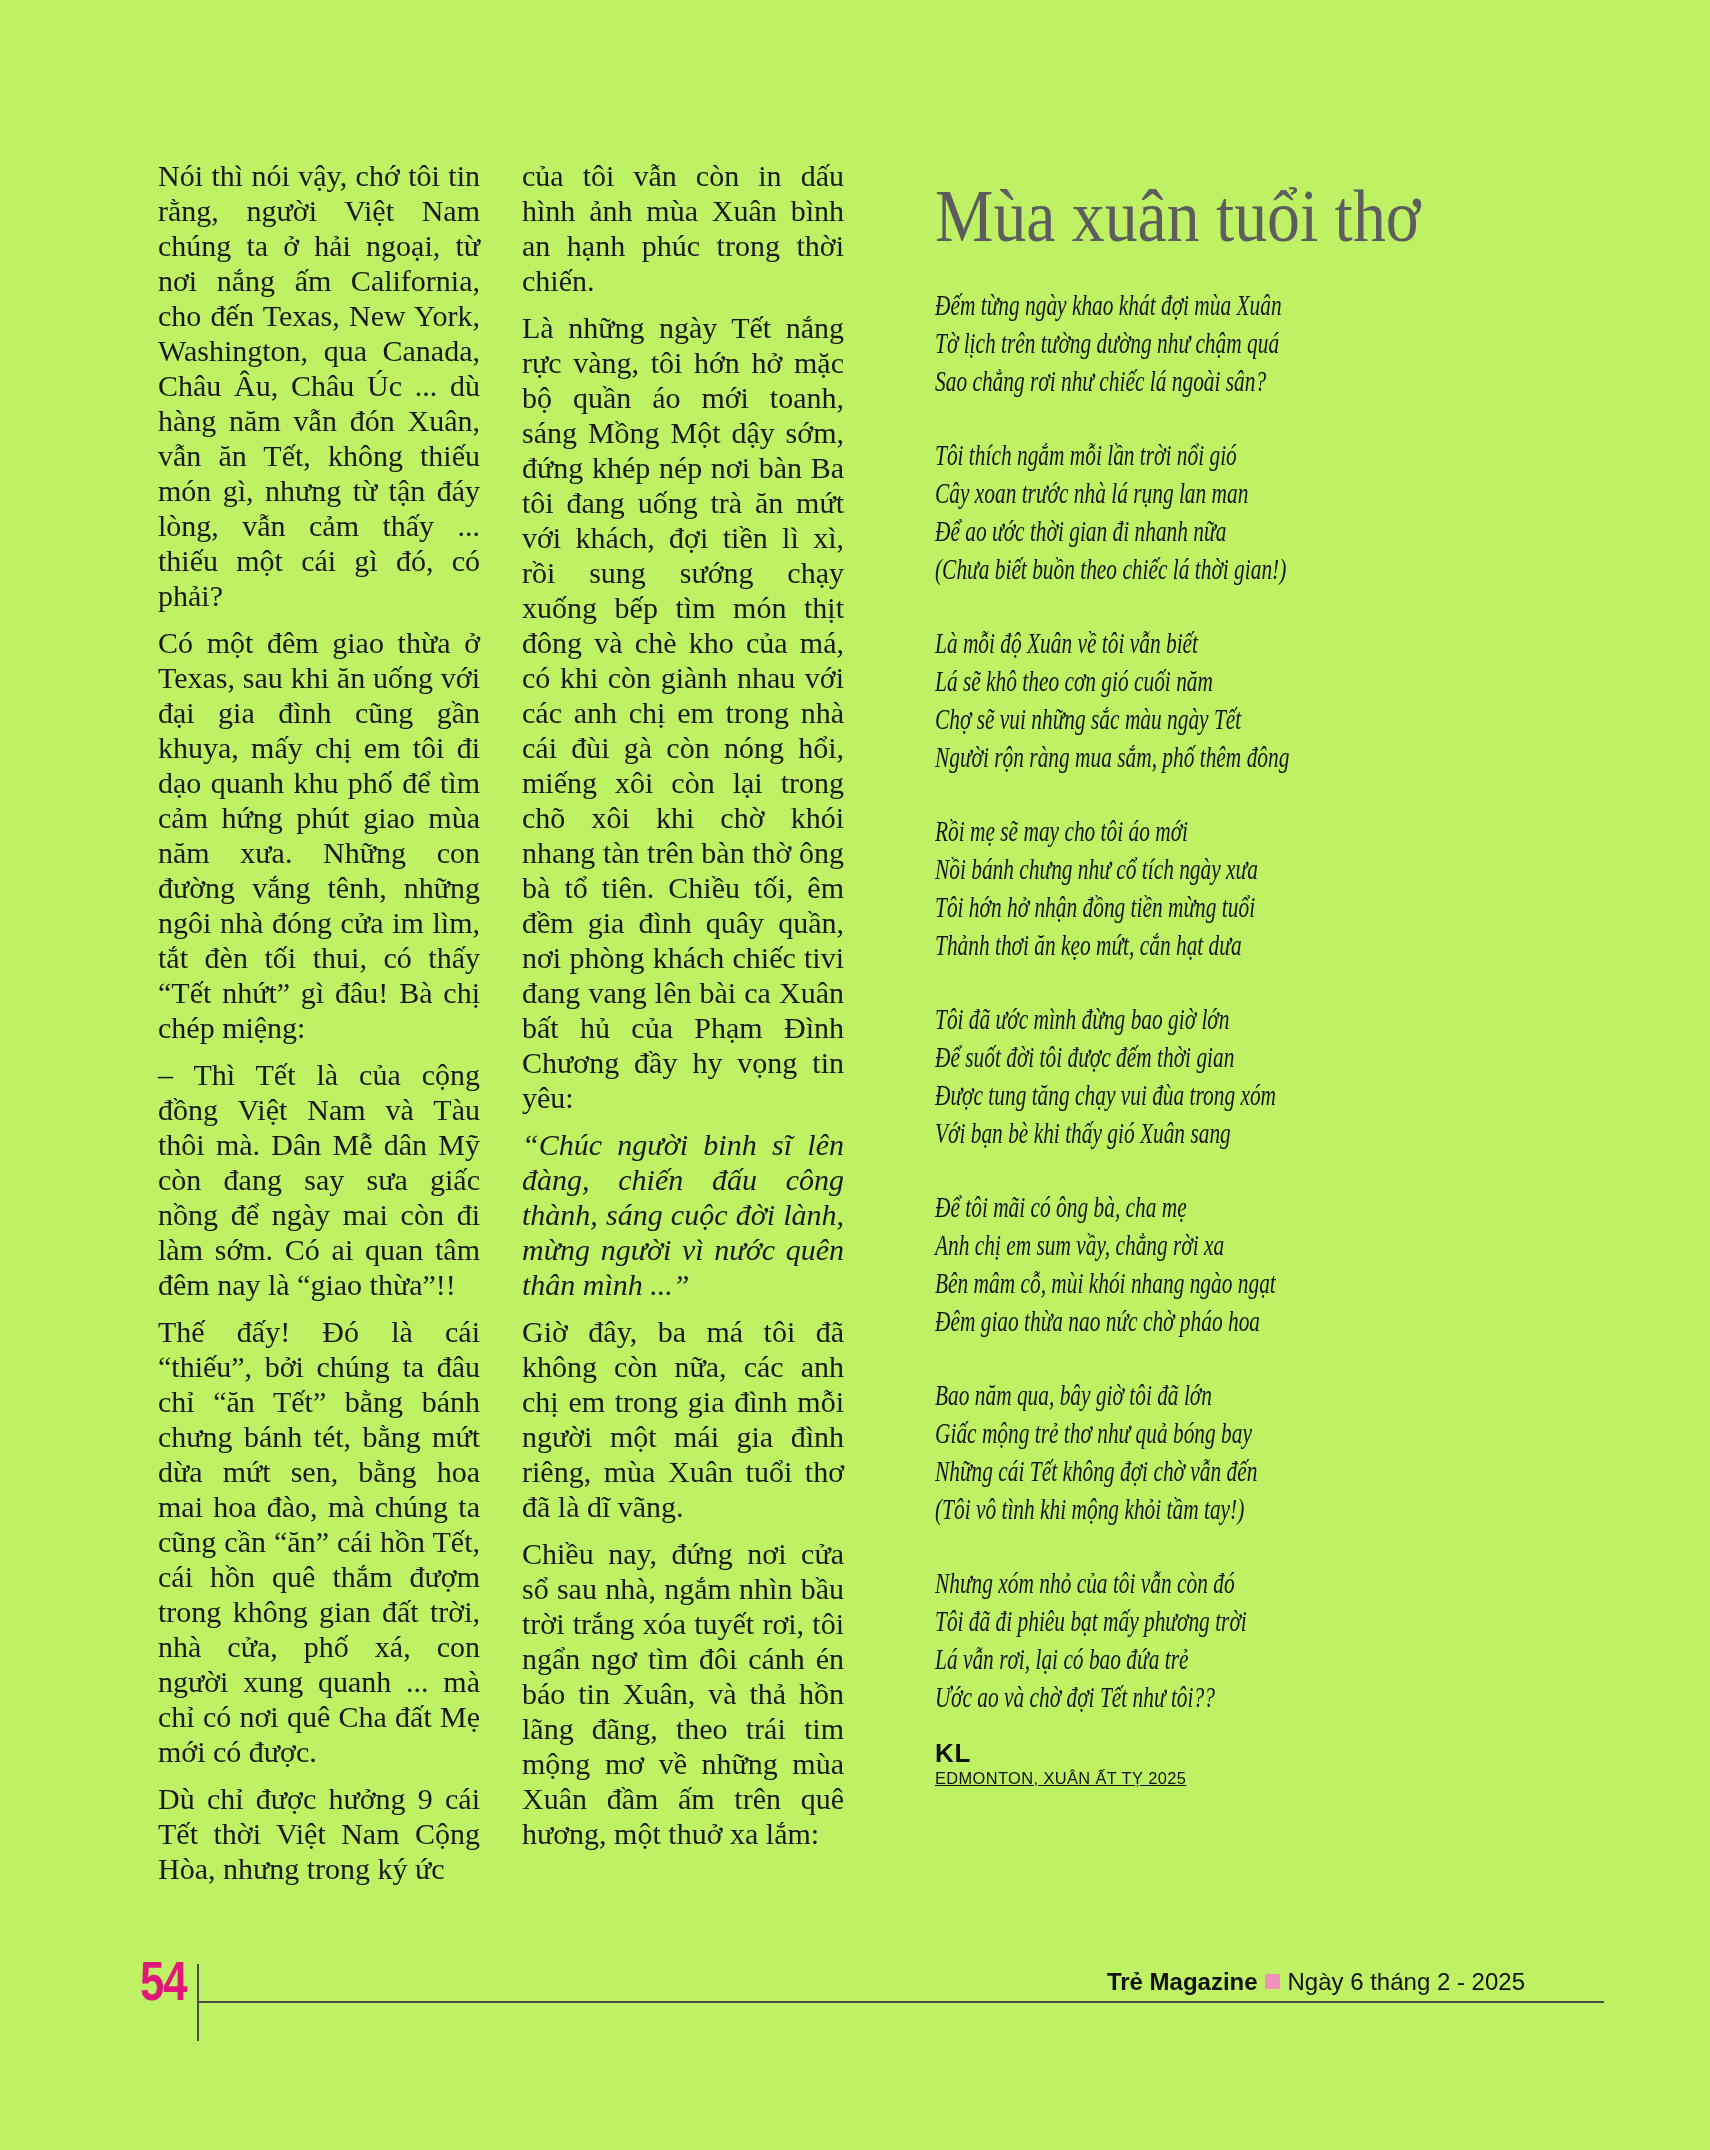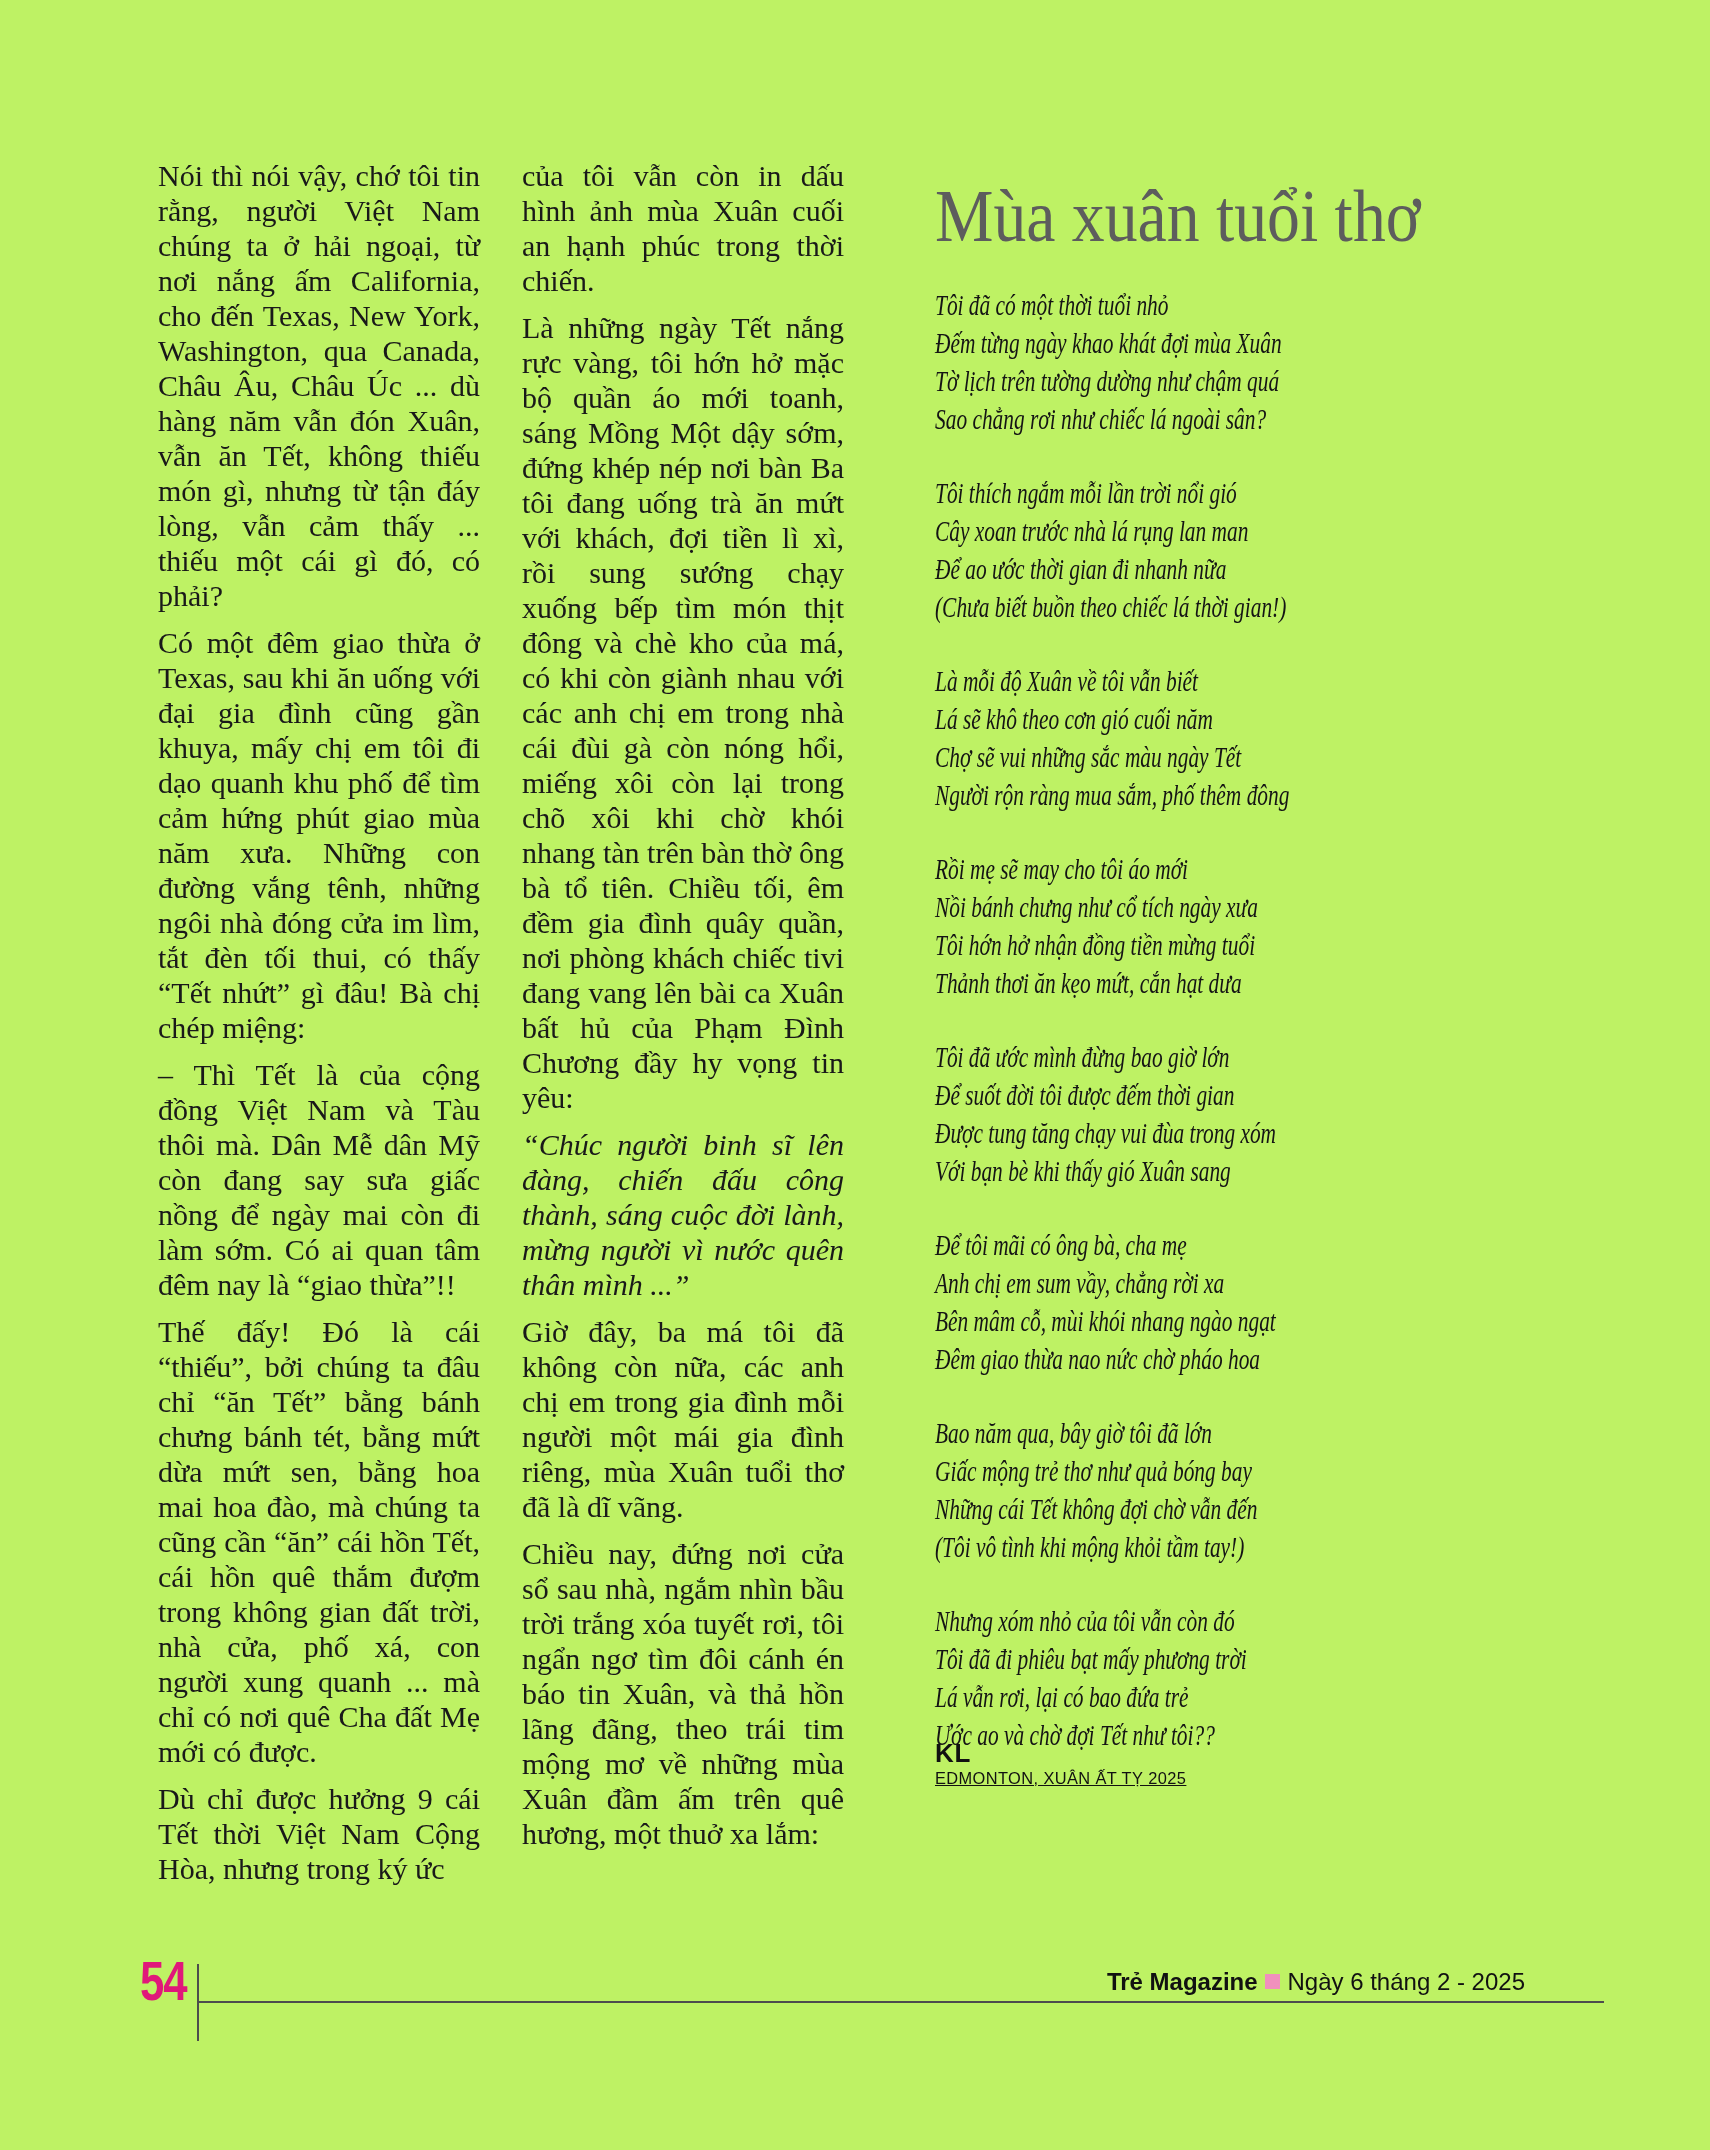--- a/index.html
+++ b/index.html
@@ -48,32 +48,31 @@
 <div class="page">
 
   <div class="article-col col1">
       <p class="para">Nói thì nói vậy, chớ tôi tin rằng, người Việt Nam chúng ta ở hải ngoại, từ nơi nắng ấm California, cho đến Texas, New York, Washington, qua Canada, Châu Âu, Châu Úc ... dù hàng năm vẫn đón Xuân, vẫn ăn Tết, không thiếu món gì, nhưng từ tận đáy lòng, vẫn cảm thấy ... thiếu một cái gì đó, có phải?</p>
       <p class="para">Có một đêm giao thừa ở Texas, sau khi ăn uống với đại gia đình cũng gần khuya, mấy chị em tôi đi dạo quanh khu phố để tìm cảm hứng phút giao mùa năm xưa. Những con đường vắng tênh, những ngôi nhà đóng cửa im lìm, tắt đèn tối thui, có thấy “Tết nhứt” gì đâu! Bà chị chép miệng:</p>
       <p class="para">– Thì Tết là của cộng đồng Việt Nam và Tàu thôi mà. Dân Mễ dân Mỹ còn đang say sưa giấc nồng để ngày mai còn đi làm sớm. Có ai quan tâm đêm nay là “giao thừa”!!</p>
       <p class="para">Thế đấy! Đó là cái “thiếu”, bởi chúng ta đâu chỉ “ăn Tết” bằng bánh chưng bánh tét, bằng mứt dừa mứt sen, bằng hoa mai hoa đào, mà chúng ta cũng cần “ăn” cái hồn Tết, cái hồn quê thắm đượm trong không gian đất trời, nhà cửa, phố xá, con người xung quanh ... mà chỉ có nơi quê Cha đất Mẹ mới có được.</p>
       <p class="para">Dù chỉ được hưởng 9 cái Tết thời Việt Nam Cộng Hòa, nhưng trong ký ức</p>
     </div>
   <div class="article-col col2">
-      <p class="para">của tôi vẫn còn in dấu hình ảnh mùa Xuân cuối an hạnh phúc trong thời chiến.</p>
+      <p class="para">của tôi vẫn còn in dấu hình ảnh mùa Xuân bình an hạnh phúc trong thời chiến.</p>
       <p class="para">Là những ngày Tết nắng rực vàng, tôi hớn hở mặc bộ quần áo mới toanh, sáng Mồng Một dậy sớm, đứng khép nép nơi bàn Ba tôi đang uống trà ăn mứt với khách, đợi tiền lì xì, rồi sung sướng chạy xuống bếp tìm món thịt đông và chè kho của má, có khi còn giành nhau với các anh chị em trong nhà cái đùi gà còn nóng hổi, miếng xôi còn lại trong chõ xôi khi chờ khói nhang tàn trên bàn thờ ông bà tổ tiên. Chiều tối, êm đềm gia đình quây quần, nơi phòng khách chiếc tivi đang vang lên bài ca Xuân bất hủ của Phạm Đình Chương đầy hy vọng tin yêu:</p>
       <p class="para quote">“Chúc người binh sĩ lên đàng, chiến đấu công thành, sáng cuộc đời lành, mừng người vì nước quên thân mình ...”</p>
       <p class="para">Giờ đây, ba má tôi đã không còn nữa, các anh chị em trong gia đình mỗi người một mái gia đình riêng, mùa Xuân tuổi thơ đã là dĩ vãng.</p>
       <p class="para">Chiều nay, đứng nơi cửa sổ sau nhà, ngắm nhìn bầu trời trắng xóa tuyết rơi, tôi ngẩn ngơ tìm đôi cánh én báo tin Xuân, và thả hồn lãng đãng, theo trái tim mộng mơ về những mùa Xuân đầm ấm trên quê hương, một thuở xa lắm:</p>
     </div>
 
   <div class="poem">
     <h1 class="poem-title">Mùa xuân tuổi thơ</h1>
     <div class="stanzas">
         <div class="stanza">
-          <div class="poem-line"><span class="squish">Tôi đã có một thời tuổi nhỏ</span></div>
           <div class="poem-line"><span class="squish">Đếm từng ngày khao khát đợi mùa Xuân</span></div>
           <div class="poem-line"><span class="squish">Tờ lịch trên tường dường như chậm quá</span></div>
           <div class="poem-line"><span class="squish">Sao chẳng rơi như chiếc lá ngoài sân?</span></div>
         </div>
         <div class="stanza">
           <div class="poem-line"><span class="squish">Tôi thích ngắm mỗi lần trời nổi gió</span></div>
           <div class="poem-line"><span class="squish">Cây xoan trước nhà lá rụng lan man</span></div>
           <div class="poem-line"><span class="squish">Để ao ước thời gian đi nhanh nữa</span></div>
           <div class="poem-line"><span class="squish">(Chưa biết buồn theo chiếc lá thời gian!)</span></div>
         </div>

